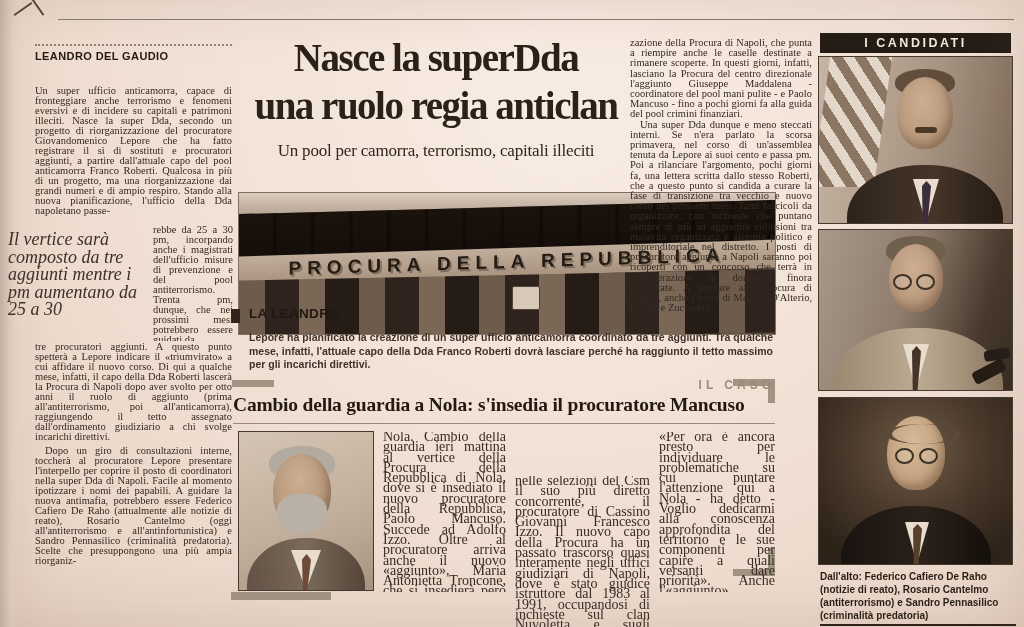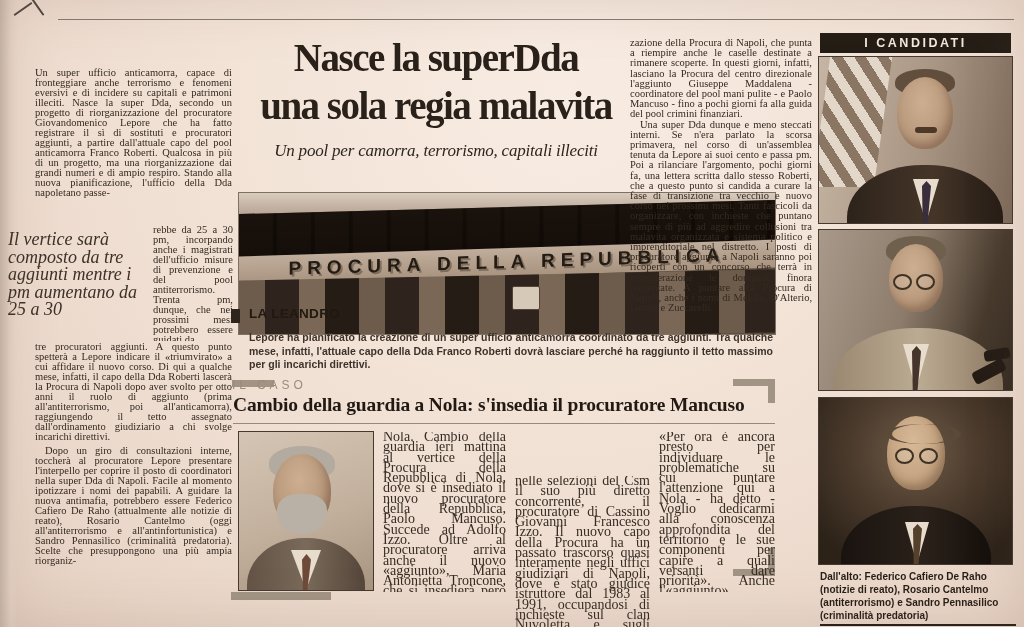--- a/index.html
+++ b/index.html
@@ -27,21 +27,21 @@
   .body{font-size:10.5px;line-height:10px;text-align:justify;hyphens:auto;color:#342a21;}
   .lead-col .body{margin-top:24px;}
   .pull-quote{left:8px;top:231px;width:140px;font-style:italic;font-size:18px;line-height:17.5px;color:#3c3128;}
   .narrow-col{left:153px;top:225px;width:80px;height:116px;overflow:hidden;}
   .lead-col2{left:35px;top:342px;width:197px;height:272px;overflow:hidden;}
   .indent{text-indent:10px;}
   .lead-col2 .body + .body{margin-top:4px;}
   
   .headline-block{left:240px;top:34px;width:392px;text-align:center;}
   .hl{font-weight:bold;font-size:39px;line-height:48px;letter-spacing:-1.5px;color:#2a221a;white-space:nowrap;}
-  .deck{margin-top:11px;font-size:17px;letter-spacing:-.2px;color:#2e261e;white-space:nowrap;font-style:italic;}
+  .deck{margin-top:11px;font-size:17px;letter-spacing:-.2px;color:#2e261e;white-space:nowrap;}
   
   .building-photo{left:238px;top:192px;width:536px;height:141px;border:1px solid #7e7164;background:#5a4c40;overflow:hidden;}
   .bp-sky{position:absolute;left:0;top:0;width:100%;height:16%;
     background:linear-gradient(180deg,#d9cbbd,#b5a292);}
   .bp-facade-top{position:absolute;left:0;top:10%;width:100%;height:32%;
     background:repeating-linear-gradient(90deg,#4f4236 0 34px,#3a2f26 34px 38px),linear-gradient(#55463a,#41352b);
     background-blend-mode:multiply;transform:skewY(-1.5deg);}
   .bp-sign{position:absolute;left:0;top:39%;width:100%;height:20%;
     background:linear-gradient(180deg,#c0ad9b,#a8937f);transform:skewY(-1.8deg);
     display:flex;align-items:center;justify-content:center;}
@@ -61,22 +61,22 @@
   .procura-text{left:249px;top:331px;width:524px;font-family:"Liberation Sans",sans-serif;
     font-weight:bold;font-size:10.5px;line-height:13.5px;color:#3e332a;text-align:justify;}
   
   .bracket{background:#a29484;}
   .bk-tl{left:232px;top:380px;width:42px;height:7px;}
   .bk-trh{left:733px;top:379px;width:42px;height:7px;}
   .bk-trv{left:768px;top:379px;width:7px;height:24px;}
   .bk-brv{left:768px;top:548px;width:7px;height:28px;}
   .bk-brh{left:733px;top:569px;width:42px;height:7px;}
   .bk-bl{left:231px;top:592px;width:100px;height:8px;}
-  .caso-kicker{left:232px;top:378px;width:543px;text-align:left;font-family:"Liberation Sans",sans-serif;
-    font-weight:normal;font-size:12px;letter-spacing:4px;color:#9a8b7c;}
+  .caso-kicker{left:232px;top:378px;width:543px;text-align:right;font-family:"Liberation Sans",sans-serif;
+    font-weight:bold;font-size:12px;letter-spacing:4px;color:#9a8b7c;}
   .caso-headline{left:233px;top:394px;width:546px;font-weight:bold;font-size:19.5px;
     letter-spacing:-.2px;color:#221a12;white-space:nowrap;}
   .caso-rule{left:233px;top:423px;width:542px;height:1px;background:#95897c;}
   .caso-col{top:432px;height:160px;overflow:hidden;font-size:14px;line-height:10.3px;text-align:justify;hyphens:auto;color:#362c23;}
   .c1{left:383px;width:123px;}
   .c2{left:515px;width:135px;margin-top:44px;}
   .c3{left:659px;width:116px;}
   
   .photo{border:1px solid #453a2f;overflow:hidden;}
   .caso-photo{left:238px;top:431px;width:134px;height:158px;background:linear-gradient(160deg,#d3c3b2,#b7a untouched);}
@@ -134,32 +134,33 @@
 <body>
 
 <div id="page">
 
   <div class="abs scan-edge"></div>
   <div class="abs pen-mark1"></div>
   <div class="abs pen-mark2"></div>
   <div class="abs top-rule"></div>
 
   <div class="abs lead-col">
+    <div class="byline">LEANDRO DEL GAUDIO</div>
     <div class="body">Un super ufficio anticamorra, capace di fronteggiare anche terrorismo e fenomeni eversivi e di incidere su capitali e patrimoni illeciti. Nasce la super Dda, secondo un progetto di riorganizzazione del procuratore Giovandomenico Lepore che ha fatto registrare il sì di sostituti e procuratori aggiunti, a partire dall'attuale capo del pool anticamorra Franco Roberti. Qualcosa in più di un progetto, ma una riorganizzazione dai grandi numeri e di ampio respiro. Stando alla nuova pianificazione, l'ufficio della Dda napoletano passe-</div>
   </div>
   <div class="abs pull-quote">Il vertice sarà composto da tre aggiunti mentre i pm aumentano da 25 a 30</div>
   <div class="abs narrow-col body">rebbe da 25 a 30 pm, incorpando anche i magistrati dell'ufficio misure di prevenzione e del pool antiterrorismo. Trenta pm, dunque, che nei prossimi mesi potrebbero essere guidati da</div>
   <div class="abs lead-col2">
     <div class="body">tre procuratori aggiunti. A questo punto spetterà a Lepore indicare il «triumvirato» a cui affidare il nuovo corso. Di qui a qualche mese, infatti, il capo della Dda Roberti lascerà la Procura di Napoli dopo aver svolto per otto anni il ruolo di aggiunto (prima all'antiterrorismo, poi all'anticamorra), raggiungendo il tetto assegnato dall'ordinamento giudiziario a chi svolge incarichi direttivi.</div>
     <div class="body indent">Dopo un giro di consultazioni interne, toccherà al procuratore Lepore presentare l'interpello per coprire il posto di coordinatori nella super Dda di Napoli. Facile al momento ipotizzare i nomi dei papabili. A guidare la nuova antimafia, potrebbero essere Federico Cafiero De Raho (attualmente alle notizie di reato), Rosario Cantelmo (oggi all'antiterrorismo e all'antinfortunistica) e Sandro Pennasilico (criminalità predatoria). Scelte che presuppongono una più ampia riorganiz-</div>
   </div>
 
   <div class="abs headline-block">
     <div class="hl">Nasce la superDda</div>
-    <div class="hl">una sola regia malavita</div>
+    <div class="hl">una ruolo regia anticlan</div>
     <div class="deck">Un pool per camorra, terrorismo, capitali illeciti</div>
   </div>
 
   <div class="abs building-photo">
     <div class="bp-sky"></div>
     <div class="bp-facade-top"></div>
     <div class="bp-sign">
       <span>PROCURA DELLA REPUBBLICA</span>
     </div>
     <div class="bp-facade-bottom"></div>

